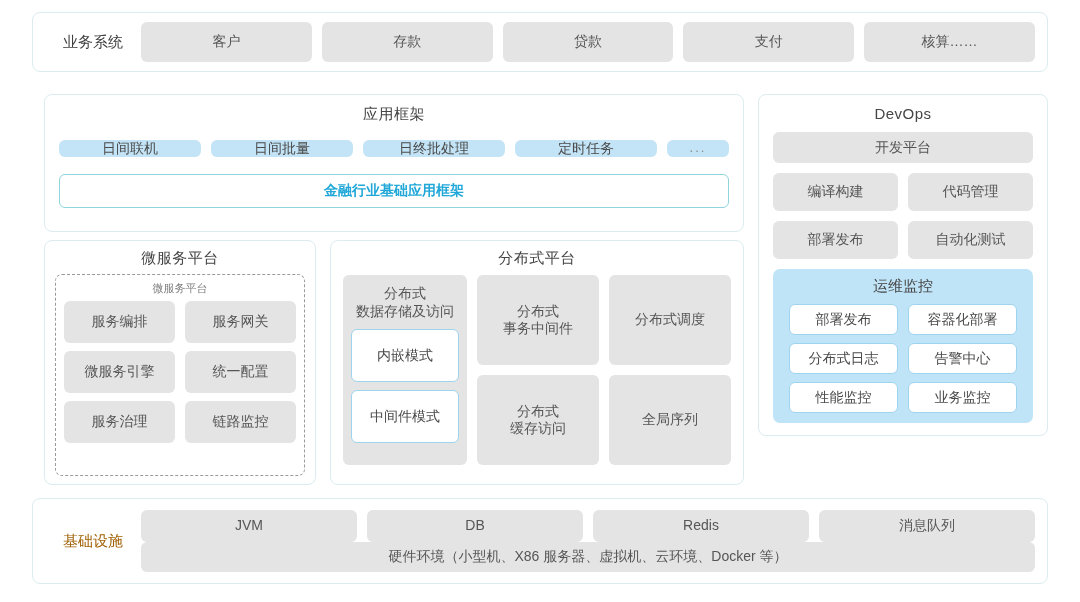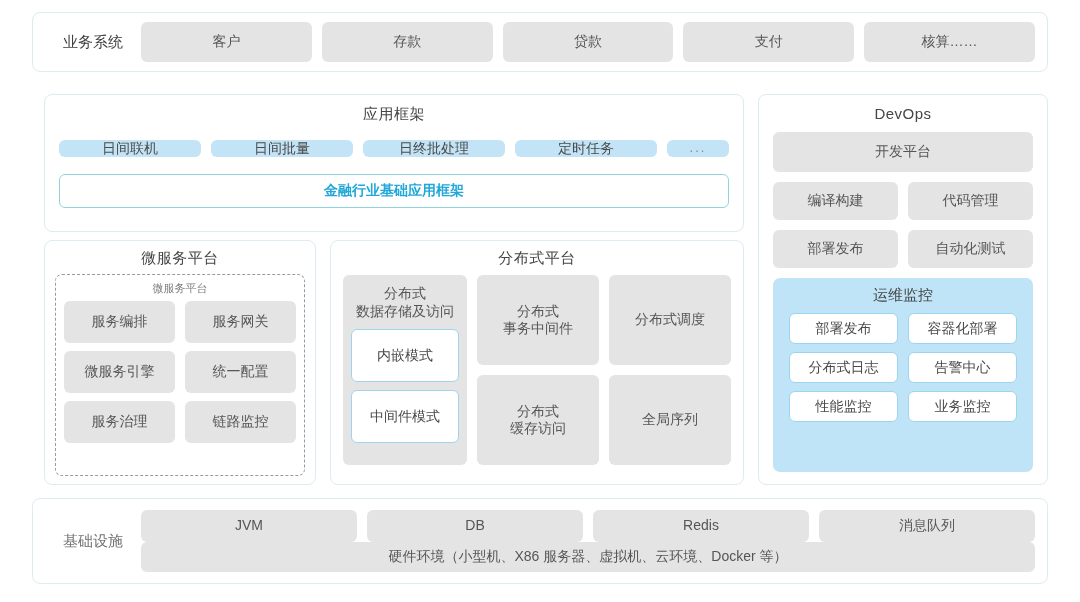--- a/index.html
+++ b/index.html
@@ -118,21 +118,21 @@
   .dist-rest {
     flex: 1; display: grid;
     grid-template-columns: 1fr 1fr; grid-template-rows: 1fr 1fr;
     gap: 10px;
   }
   .dist-rest .chip { font-size: 14px; }
 
   
   .devops {
     position: absolute; left: 758px; top: 94px;
-    width: 290px; height: 391px;
+    width: 290px; height: 342px;
     padding: 10px 14px 12px;
     display: flex; flex-direction: column;
   }
   .devops-title { margin-bottom: 10px; }
   .dev-wide { height: 40px; font-size: 14px; margin-bottom: 10px; }
   .dev-grid {
     display: grid; grid-template-columns: 1fr 1fr; gap: 10px;
     margin-bottom: 10px;
   }
   .dev-grid .chip { height: 38px; font-size: 14px; }
@@ -148,21 +148,21 @@
 
   
   .infra {
     position: absolute; left: 32px; top: 498px;
     width: 1016px; height: 86px;
     display: flex; align-items: center;
     padding: 0 12px;
   }
   .infra-label {
     width: 96px; flex: none;
-    font-size: 15px; color: #737373; text-align: center;
+    font-size: 15px; color: #a16207; text-align: center;
   }
   .infra-right { flex: 1; display: flex; flex-direction: column; gap: 0; }
   .infra-row { display: flex; gap: 10px; height: 32px; }
   .infra-row .chip { flex: 1; }
   .infra-hw { height: 30px; font-size: 14px; }
 </style>
 </head>
 <body>
 
 <div class="page">

